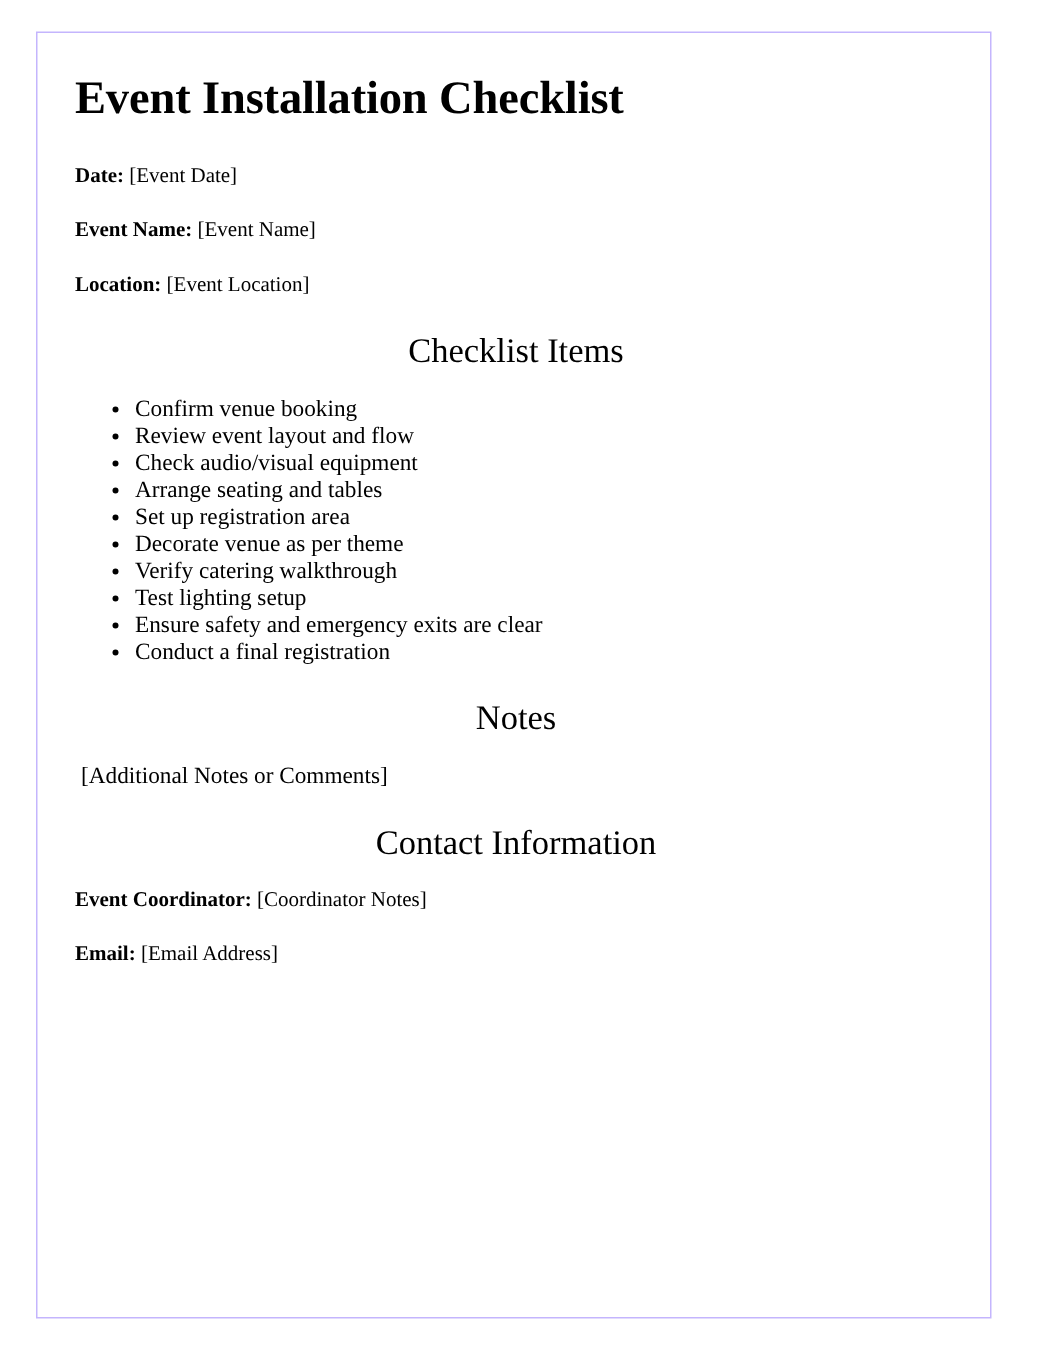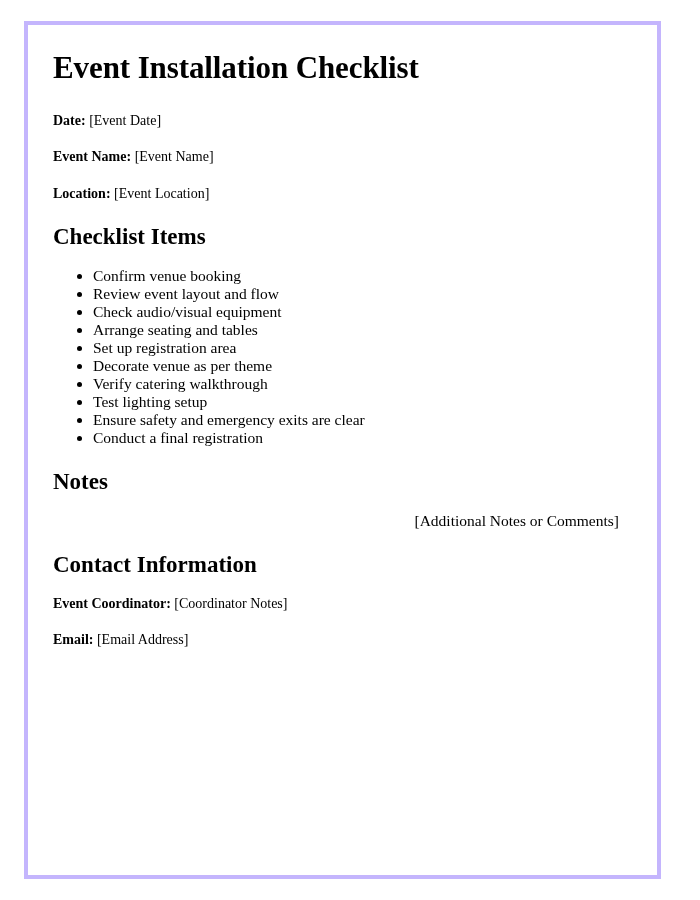--- a/index.html
+++ b/index.html
@@ -14,21 +14,21 @@
     color: #000000;
     overflow: hidden;
   }
 
   .page-frame {
     position: absolute;
     left: 24px;
     top: 21px;
     width: 637px;
     height: 858px;
-    border: 4px solid #c4b5fd;
+    border: 1px solid #c4b5fd;
     background: #ffffff;
     box-sizing: border-box;
   }
 
   .page-content {
     position: absolute;
     left: 25px;
     top: 26px;
     right: 22px;
   }
@@ -36,23 +36,24 @@
   h1.doc-title {
     font-size: 31px;
     font-weight: bold;
     line-height: 1.12;
     margin: 0 0 26px 0;
     letter-spacing: -0.1px;
   }
 
   h2.section-title {
     font-size: 23px;
-    font-weight: bold;
+    font-weight: normal;
     line-height: 1.15;
     margin: 22px 0 16px 0;
+    text-align: center;
   }
 
   p.meta-line {
     font-size: 14px;
     line-height: 1.25;
     margin: 0 0 19px 0;
   }
   p.meta-line .meta-label {
     font-weight: bold;
   }
@@ -69,22 +70,21 @@
     font-size: 15.5px;
     line-height: 18px;
     margin: 0;
     padding: 0;
   }
 
   p.notes-body {
     font-size: 15.5px;
     font-weight: normal;
     line-height: 1.25;
-    margin: 16px;
-    text-align: right;
+    margin: 4px;
   }
 
   .section-block {
     margin: 0;
   }
 </style>
 </head>
 <body>
 
 <div class="page-frame">

